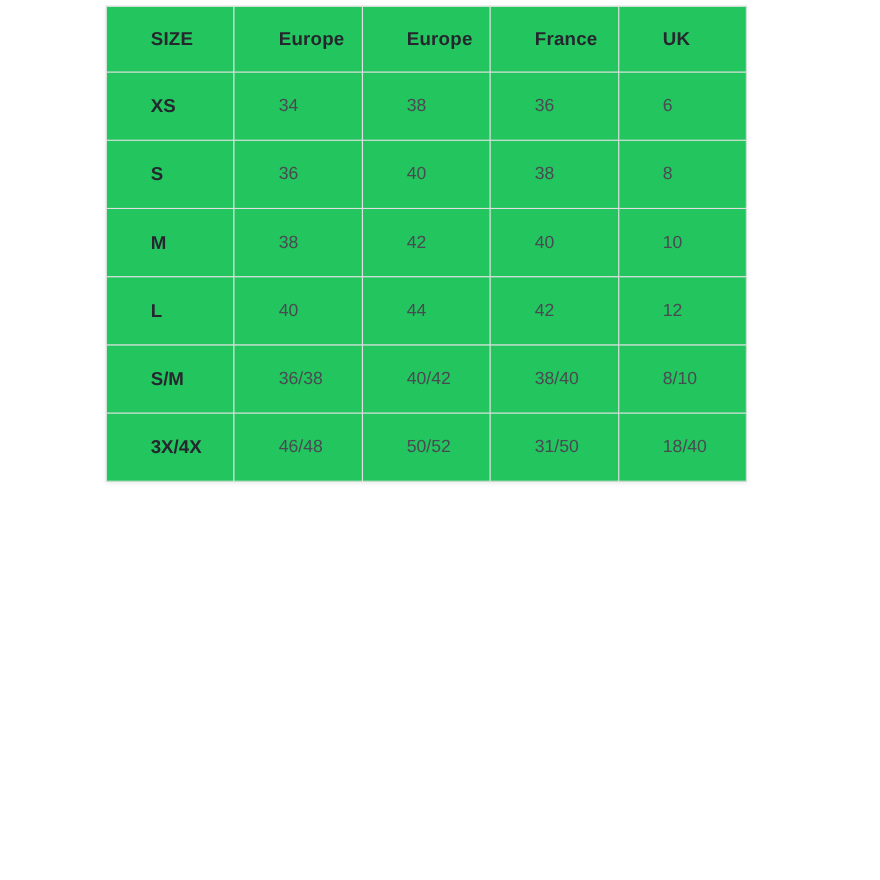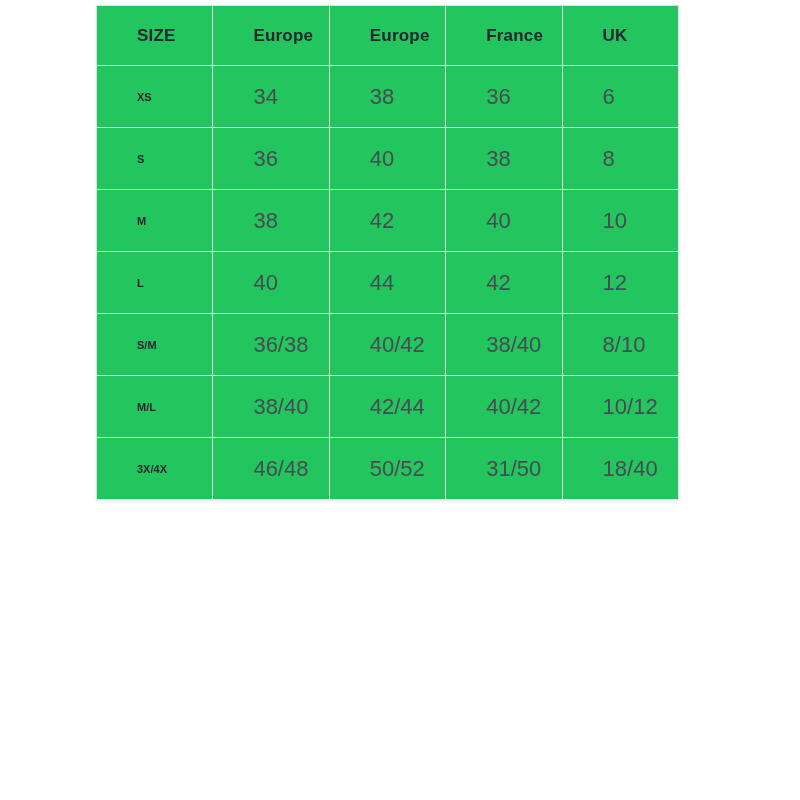--- a/index.html
+++ b/index.html
@@ -33,27 +33,27 @@
   }
   thead th {
     height: 60px;
     font-size: 17px;
     font-weight: bold;
     color: #26262e;
     letter-spacing: 0.2px;
   }
   tbody th {
     height: 62px;
-    font-size: 11px;
+    font-size: 17px;
     font-weight: bold;
     color: #26262e;
   }
   tbody td {
     height: 62px;
-    font-size: 22px;
+    font-size: 16px;
     font-weight: 400;
     color: #4a4a52;
   }
   .table-gap { height: 34px; }
 </style>
 </head>
 <body>
 
 <div class="tables-wrap">
 
@@ -97,27 +97,20 @@
         <td>12</td>
       </tr>
       <tr>
         <th>S/M</th>
         <td>36/38</td>
         <td>40/42</td>
         <td>38/40</td>
         <td>8/10</td>
       </tr>
       <tr>
-        <th>M/L</th>
-        <td>38/40</td>
-        <td>42/44</td>
-        <td>40/42</td>
-        <td>10/12</td>
-      </tr>
-      <tr>
         <th>3X/4X</th>
         <td>46/48</td>
         <td>50/52</td>
         <td>31/50</td>
         <td>18/40</td>
       </tr>
     </tbody>
   </table>
 
   <div class="table-gap"></div>

